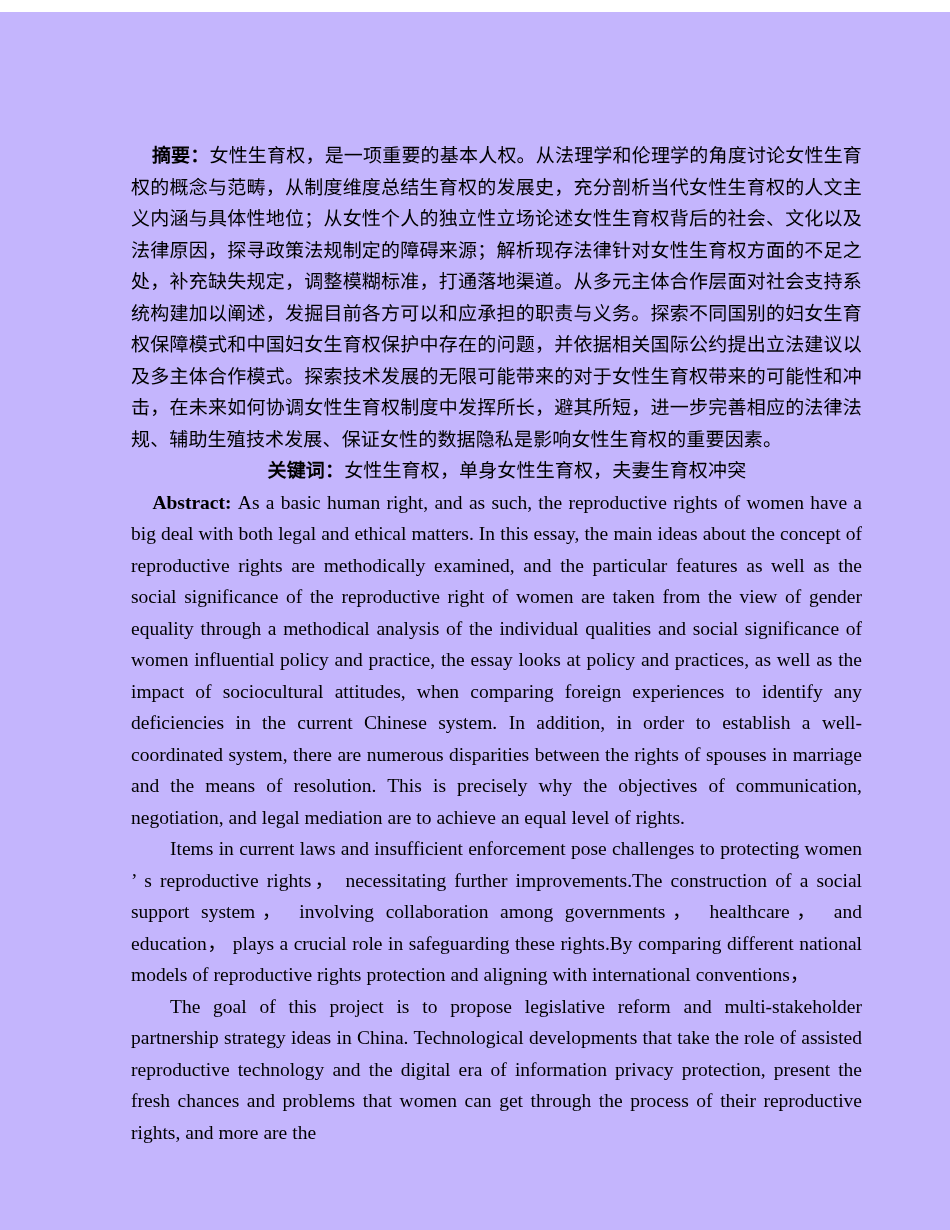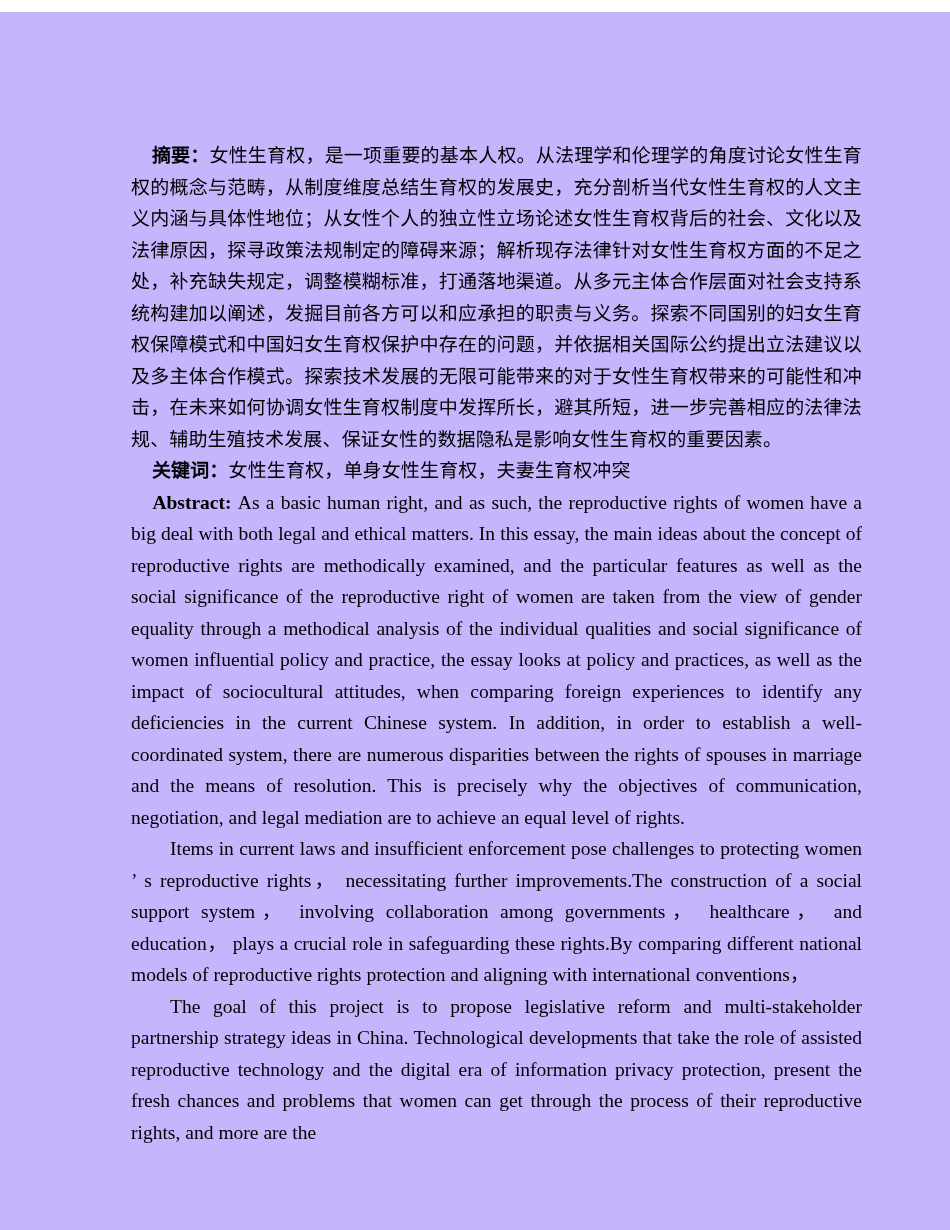--- a/index.html
+++ b/index.html
@@ -69,21 +69,21 @@
     font-weight: bold;
   }
 
   .lbl-cn {
     font-weight: bold;
     font-family: "DejaVu Serif", "Liberation Serif", serif;
   }
 
   
   .nowrapline {
-    text-align: left;
+    text-align: center;
   }
 
   .gap-kw { margin-top: 0px; }
 </style>
 </head>
 <body>
 
 <div class="page">
   <div class="content">
 

